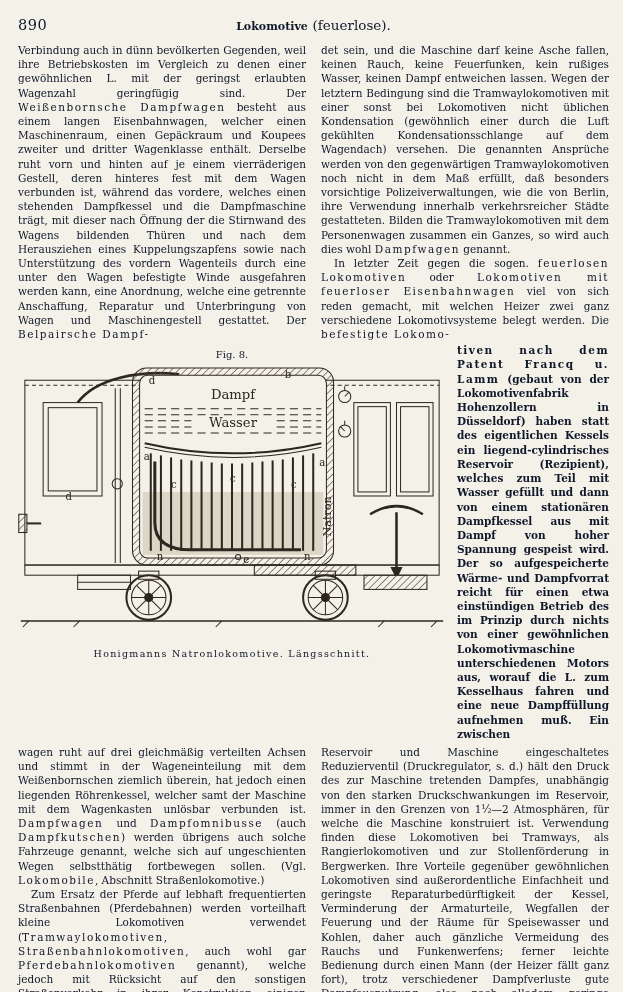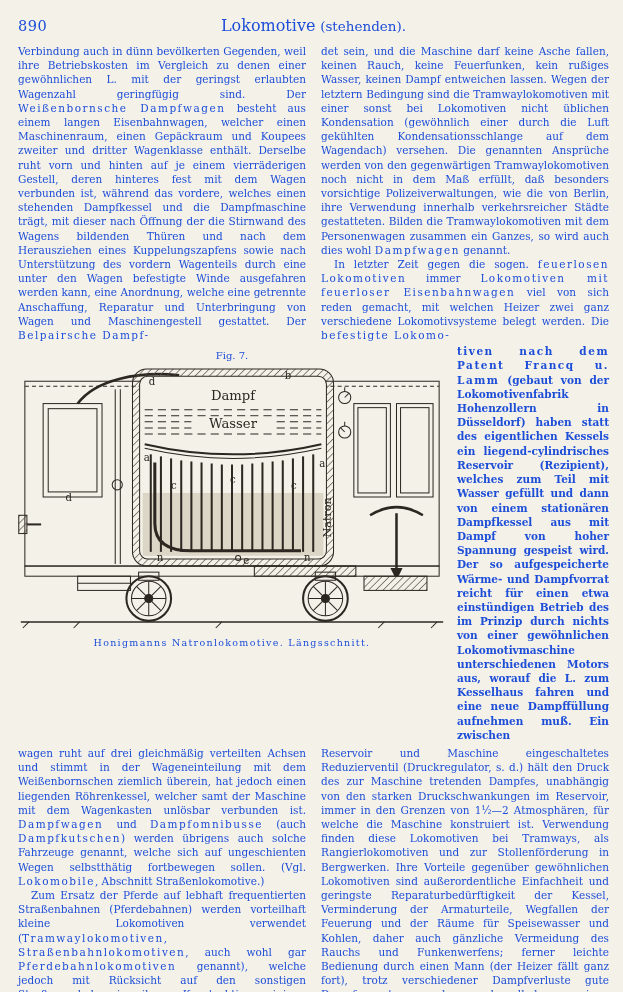--- a/index.html
+++ b/index.html
@@ -1,74 +1,74 @@
 <!DOCTYPE html>
 <html lang="de"><head>
 <meta charset="utf-8">
 <style>
   html,body{margin:0;padding:0;background:#e8e4da;}
   .page{
     position:relative;
     width:623px;height:992px;
     margin:0 auto;
     background:#f4f1e9;
-    color:#1d4ed8;
+    color:#0f172a;
     font-family:"DejaVu Serif","Liberation Serif",serif;
     box-sizing:border-box;
     padding:16px 14px 8px 18px;
     overflow:hidden;
   }
   
   .hdr{display:flex;align-items:baseline;margin-bottom:9px;}
   .hdr .num{width:70px;font-size:14.5px;letter-spacing:.5px;}
   .hdr .ttl{flex:1;text-align:center;font-size:15px;}
-  .hdr .ttl .main{font-weight:normal;font-size:16px;}
+  .hdr .ttl .main{font-weight:bold;font-size:11px;}
   .hdr .ttl .sub{font-size:13.5px;}
   .hdr .sp{width:70px;}
   
   p{margin:0;font-size:10.5px;line-height:14.2px;text-align:justify;}
   p.indent{text-indent:13px;}
   .sperr{letter-spacing:1.5px;}
   .row{display:flex;}
   .row .col{flex:1 1 0;min-width:0;}
   .upper{gap:15px;}
   .middle{gap:11px;margin-top:2px;}
   .lower{gap:15px;margin-top:4px;}
   
   figure{margin:0;width:428px;flex:0 0 428px;text-align:center;}
   .figlabel{font-size:10px;margin:6px 0 4px;}
-  figcaption{font-size:9.5px;letter-spacing:1.3px;margin-top:8px;}
+  figcaption{font-size:9.5px;letter-spacing:1.3px;margin-top:20px;}
   .sidecol{flex:1 1 0;min-width:0;font-weight:bold;}
   svg{display:block;}
   svg text{font-family:"DejaVu Serif","Liberation Serif",serif;fill:#2c2720;}
 </style>
 </head>
 <body>
 
 <div class="page">
 
   <div class="hdr">
     <span class="num">890</span>
-    <span class="ttl"><span class="main">Lokomotive</span> <span class="sub">(stehenden).</span></span>
+    <span class="ttl"><span class="main">Lokomotive</span> <span class="sub">(feuerlose).</span></span>
     <span class="sp"></span>
   </div>
 
   <div class="row upper">
     <div class="col">
       <p><span>Verbindung auch in dünn bevölkerten Gegenden, weil ihre Betriebskosten im Vergleich zu denen einer gewöhnlichen L. mit der geringst erlaubten Wagenzahl geringfügig sind. Der </span><span class="sperr">Weißenbornsche Dampfwagen</span><span> besteht aus einem langen Eisenbahnwagen, welcher einen Maschinenraum, einen Gepäckraum und Koupees zweiter und dritter Wagenklasse enthält. Derselbe ruht vorn und hinten auf je einem vierräderigen Gestell, deren hinteres fest mit dem Wagen verbunden ist, während das vordere, welches einen stehenden Dampfkessel und die Dampfmaschine trägt, mit dieser nach Öffnung der die Stirnwand des Wagens bildenden Thüren und nach dem Herausziehen eines Kuppelungszapfens sowie nach Unterstützung des vordern Wagenteils durch eine unter den Wagen befestigte Winde ausgefahren werden kann, eine Anordnung, welche eine getrennte Anschaffung, Reparatur und Unterbringung von Wagen und Maschinengestell gestattet. Der </span><span class="sperr">Belpairsche Dampf-</span></p>
     </div>
     <div class="col">
       <p><span>det sein, und die Maschine darf keine Asche fallen, keinen Rauch, keine Feuerfunken, kein rußiges Wasser, keinen Dampf entweichen lassen. Wegen der letztern Bedingung sind die Tramwaylokomotiven mit einer sonst bei Lokomotiven nicht üblichen Kondensation (gewöhnlich einer durch die Luft gekühlten Kondensationsschlange auf dem Wagendach) versehen. Die genannten Ansprüche werden von den gegenwärtigen Tramwaylokomotiven noch nicht in dem Maß erfüllt, daß besonders vorsichtige Polizeiverwaltungen, wie die von Berlin, ihre Verwendung innerhalb verkehrsreicher Städte gestatteten. Bilden die Tramwaylokomotiven mit dem Personenwagen zusammen ein Ganzes, so wird auch dies wohl </span><span class="sperr">Dampfwagen</span><span> genannt.</span></p>
-      <p class="indent"><span>In letzter Zeit gegen die sogen. </span><span class="sperr">feuerlosen Lokomotiven</span><span> immer </span><span class="sperr">Lokomotiven mit feuerloser Eisenbahnwagen</span><span> viel von sich reden gemacht, mit welchen Heizer zwei ganz verschiedene Lokomotivsysteme belegt werden. Die </span><span class="sperr">befestigte Lokomo-</span></p>
+      <p class="indent"><span>In letzter Zeit gegen die sogen. </span><span class="sperr">feuerlosen Lokomotiven</span><span> oder </span><span class="sperr">Lokomotiven mit feuerloser Eisenbahnwagen</span><span> viel von sich reden gemacht, mit welchen Heizer zwei ganz verschiedene Lokomotivsysteme belegt werden. Die </span><span class="sperr">befestigte Lokomo-</span></p>
     </div>
   </div>
 
   <div class="row middle">
     <figure>
-      <div class="figlabel">Fig. 7.</div>
+      <div class="figlabel">Fig. 8.</div>
 
       <svg viewBox="0 0 420 260" width="428" height="264">
         <defs>
           <pattern id="hatch" width="5" height="5" patternUnits="userSpaceOnUse" patternTransform="rotate(45)">
             <line x1="0" y1="0" x2="0" y2="5" stroke="#544c3e" stroke-width="1.3"></line>
           </pattern>
         </defs>
         <g stroke="#2c2720" fill="none" stroke-width="1">
 
           <g>

